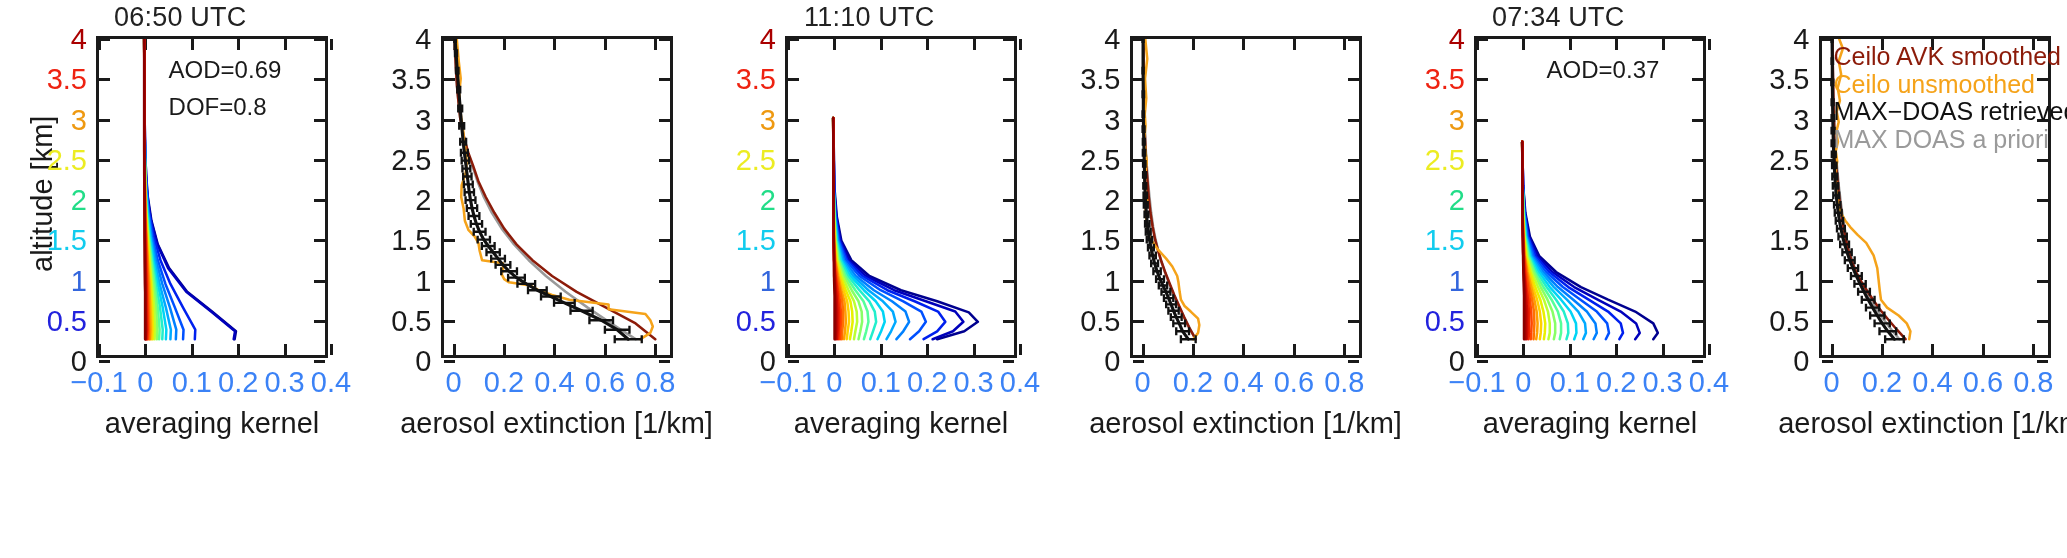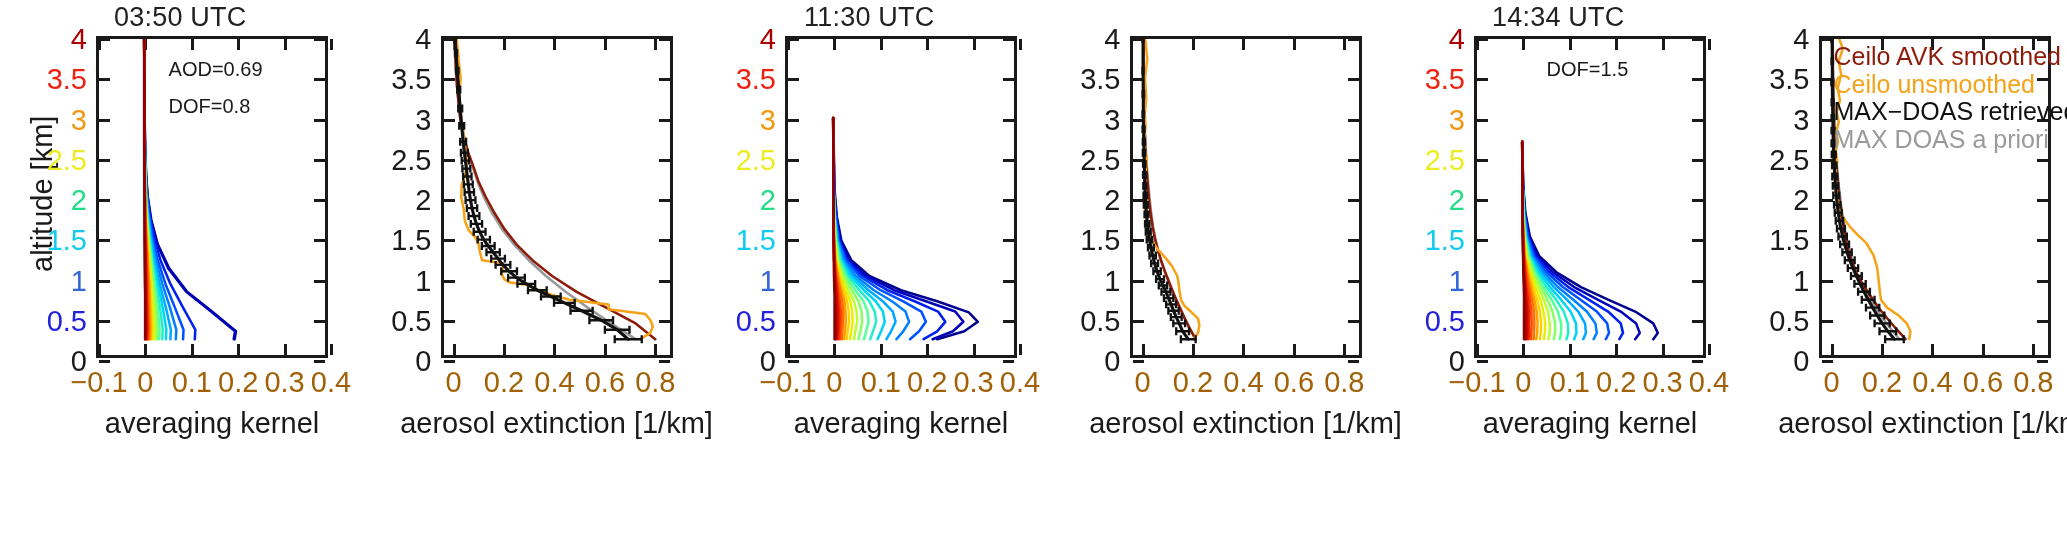--- a/index.html
+++ b/index.html
@@ -14,47 +14,47 @@
 
   .plotbox{position:absolute;border:3px solid #1a1a1a;background:#fff;box-sizing:border-box;}
 
   
   .ylab{position:absolute;right:100%;transform:translateY(-50%);
         margin-right:12px;font-size:29px;line-height:29px;white-space:nowrap;text-align:right;}
   .ytick{position:absolute;left:0;width:11px;height:3px;background:#1a1a1a;transform:translateY(-1px);}
   .ytick.r{left:auto;right:0;}
 
   .xlab{position:absolute;top:100%;transform:translateX(-50%);
-        margin-top:12px;font-size:29px;line-height:30px;white-space:nowrap;color:#a16207;}
+        margin-top:12px;font-size:29px;line-height:30px;white-space:nowrap;color:#3b82f6;}
   .xtick{position:absolute;bottom:0;width:3px;height:11px;background:#1a1a1a;transform:translateX(-1px);}
   .xtick.t{bottom:auto;top:0;}
 
   .axis-title{position:absolute;top:100%;left:50%;transform:translateX(-50%);
         margin-top:52px;font-size:29px;line-height:32px;white-space:nowrap;color:#1a1a1a;}
 
   .ytitle{position:absolute;font-size:29px;white-space:nowrap;color:#1a1a1a;
         transform:rotate(-90deg);transform-origin:left top;}
 
-  .annot{position:absolute;font-size:20px;line-height:37px;color:#1a1a1a;text-align:left;white-space:nowrap;}
+  .annot{position:absolute;font-size:24px;line-height:37px;color:#1a1a1a;text-align:left;white-space:nowrap;}
 
   .legend{position:absolute;font-size:25px;line-height:27.5px;white-space:nowrap;font-weight:500;}
   .legend div{display:block;}
 
   svg.curves{position:absolute;left:0;top:0;width:100%;height:100%;overflow:visible;}
 </style>
 </head>
 <body>
 
 <div class="figure">
 
   <div class="ytitle" id="fig-ytitle" style="left: 26px; top: 272px;">altitude [km]</div>
 
   <div id="panels">
       <div class="panel" style="left: 8px; width: 344.5px;">
-        <div class="panel-title">03:50 UTC</div>
+        <div class="panel-title">06:50 UTC</div>
         <div class="plotbox" style="left: 88px; top: 36px; width: 232px; height: 322px;">
           <div class="ytick " style="top: 322px;"></div>
           <div class="ytick r" style="top: 322px;"></div>
           <div class="ylab" style="top: 322px; color: rgb(26, 26, 26);">0</div>
           <div class="ytick " style="top: 281.75px;"></div>
           <div class="ytick r" style="top: 281.75px;"></div>
           <div class="ylab" style="top: 281.75px; color: rgb(34, 34, 221);">0.5</div>
           <div class="ytick " style="top: 241.5px;"></div>
           <div class="ytick r" style="top: 241.5px;"></div>
           <div class="ylab" style="top: 241.5px; color: rgb(51, 102, 221);">1</div>
@@ -219,21 +219,21 @@
                 <path d="M13.62 51.52 L16.64 51.52 M13.62 47.52 L13.62 55.52 M16.64 47.52 L16.64 55.52" fill="none"></path>
                 <path d="M12.36 32.20 L14.88 32.20 M12.36 28.20 L12.36 36.20 M14.88 28.20 L14.88 36.20" fill="none"></path>
                 <path d="M11.35 14.49 L13.37 14.49 M11.35 10.49 L11.35 18.49 M13.37 10.49 L13.37 18.49" fill="none"></path>
                 <path d="M10.59 0.00 L12.10 0.00 M10.59 -4.00 L10.59 4.00 M12.10 -4.00 L12.10 4.00" fill="none"></path>
               </g>
             </g>
           </svg>
         </div>
       </div>
       <div class="panel" style="left: 697px; width: 344.5px;">
-        <div class="panel-title">11:30 UTC</div>
+        <div class="panel-title">11:10 UTC</div>
         <div class="plotbox" style="left: 88px; top: 36px; width: 232px; height: 322px;">
           <div class="ytick " style="top: 322px;"></div>
           <div class="ytick r" style="top: 322px;"></div>
           <div class="ylab" style="top: 322px; color: rgb(26, 26, 26);">0</div>
           <div class="ytick " style="top: 281.75px;"></div>
           <div class="ytick r" style="top: 281.75px;"></div>
           <div class="ylab" style="top: 281.75px; color: rgb(34, 34, 221);">0.5</div>
           <div class="ytick " style="top: 241.5px;"></div>
           <div class="ytick r" style="top: 241.5px;"></div>
           <div class="ylab" style="top: 241.5px; color: rgb(51, 102, 221);">1</div>
@@ -391,21 +391,21 @@
                 <path d="M9.83 76.48 L11.35 76.48 M9.83 72.48 L9.83 80.48 M11.35 72.48 L11.35 80.48" fill="none"></path>
                 <path d="M9.83 56.35 L11.35 56.35 M9.83 52.35 L9.83 60.35 M11.35 52.35 L11.35 60.35" fill="none"></path>
                 <path d="M9.83 32.20 L10.84 32.20 M9.83 28.20 L9.83 36.20 M10.84 28.20 L10.84 36.20" fill="none"></path>
                 <path d="M9.83 0.00 L10.84 0.00 M9.83 -4.00 L9.83 4.00 M10.84 -4.00 L10.84 4.00" fill="none"></path>
               </g>
             </g>
           </svg>
         </div>
       </div>
       <div class="panel" style="left: 1386px; width: 344.5px;">
-        <div class="panel-title">14:34 UTC</div>
+        <div class="panel-title">07:34 UTC</div>
         <div class="plotbox" style="left: 88px; top: 36px; width: 232px; height: 322px;">
           <div class="ytick " style="top: 322px;"></div>
           <div class="ytick r" style="top: 322px;"></div>
           <div class="ylab" style="top: 322px; color: rgb(26, 26, 26);">0</div>
           <div class="ytick " style="top: 281.75px;"></div>
           <div class="ytick r" style="top: 281.75px;"></div>
           <div class="ylab" style="top: 281.75px; color: rgb(34, 34, 221);">0.5</div>
           <div class="ytick " style="top: 241.5px;"></div>
           <div class="ytick r" style="top: 241.5px;"></div>
           <div class="ylab" style="top: 241.5px; color: rgb(51, 102, 221);">1</div>
@@ -440,21 +440,21 @@
           <div class="xtick t" style="left: 139.2px;"></div>
           <div class="xlab" style="left: 139.2px;">0.2</div>
           <div class="xtick " style="left: 185.6px;"></div>
           <div class="xtick t" style="left: 185.6px;"></div>
           <div class="xlab" style="left: 185.6px;">0.3</div>
           <div class="xtick " style="left: 232px;"></div>
           <div class="xtick t" style="left: 232px;"></div>
           <div class="xlab" style="left: 232px;">0.4</div>
           <div class="axis-title">averaging kernel</div>
           <div class="annot" style="left: 69.6px; top: 12px;">
-            <div>DOF=1.5</div>
+            <div>AOD=0.37</div>
           </div>
           <svg class="curves" viewBox="0 0 232 322" preserveAspectRatio="none">
             <defs>
               <clipPath id="clip-4">
                 <rect x="0" y="0" width="232" height="322"></rect>
               </clipPath>
             </defs>
             <g clip-path="url(#clip-4)">
               <path d="M180.96 305.90 L185.60 299.46 L180.96 289.80 L162.40 277.73 L134.56 265.65 L106.72 252.77 L81.20 237.47 L64.03 221.38 L54.29 201.25 L49.65 177.10 L47.33 148.93 L46.40 104.65" fill="none" stroke="#00008f" stroke-width="2.6" stroke-linejoin="round" stroke-linecap="round"></path>
               <path d="M162.40 305.90 L167.04 299.46 L163.33 289.80 L147.55 277.73 L123.89 265.65 L99.76 252.77 L77.49 237.47 L62.18 221.38 L53.36 201.25 L49.18 177.10 L47.33 148.93 L46.40 104.65" fill="none" stroke="#0000bb" stroke-width="2.6" stroke-linejoin="round" stroke-linecap="round"></path>

